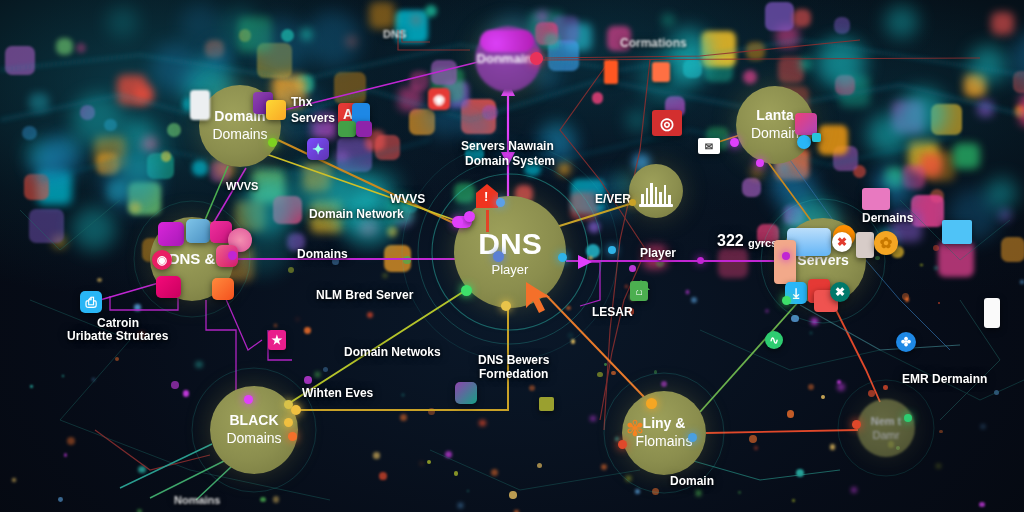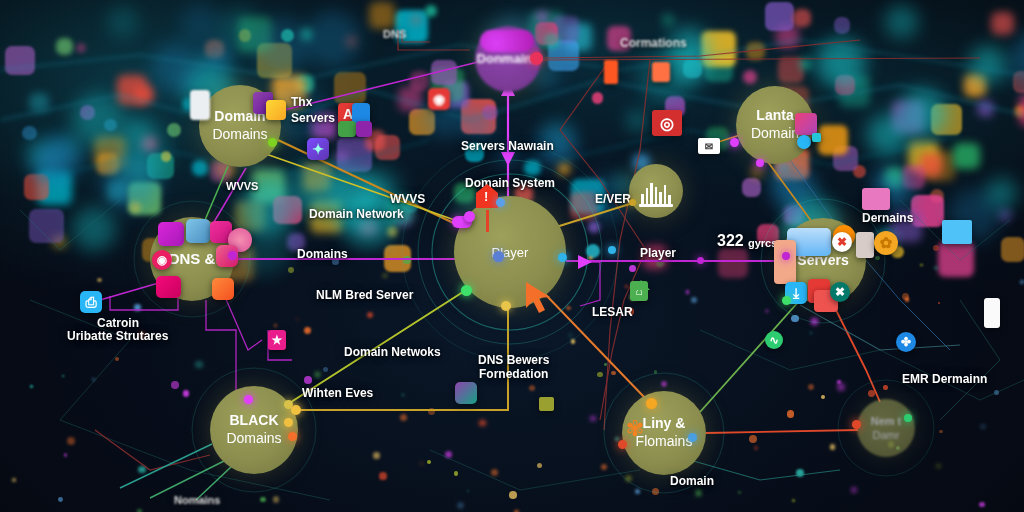--- a/index.html
+++ b/index.html
@@ -471,20 +471,21 @@
     <circle cx="510" cy="252" r="108" fill="none" stroke="#2ec4b6" stroke-width="1" opacity=".13"></circle>
     <circle cx="823" cy="261" r="62" fill="none" stroke="#2ec4b6" stroke-width="1" opacity=".22"></circle>
     <circle cx="664" cy="433" r="60" fill="none" stroke="#2ec4b6" stroke-width="1" opacity=".20"></circle>
     <circle cx="254" cy="430" r="62" fill="none" stroke="#2ec4b6" stroke-width="1" opacity=".18"></circle>
     <circle cx="192" cy="259" r="58" fill="none" stroke="#2ec4b6" stroke-width="1" opacity=".16"></circle>
     <circle cx="886" cy="428" r="48" fill="none" stroke="#2ec4b6" stroke-width="1" opacity=".14"></circle>
   </svg>
 
   <div id="nodes-layer">
       <div class="node" style="left: 454px; top: 196px; width: 112px; height: 112px;">
+        <div class="l1" style="font-size: 30px;">DNS</div>
         <div class="l2" style="font-size: 13px; margin-top: 2px;">Player</div>
       </div>
       <div class="node" style="left: 199px; top: 85px; width: 82px; height: 82px;">
         <div class="l1" style="font-size: 14px;">Domain</div>
         <div class="l2" style="font-size: 14px; margin-top: 2px;">Domains</div>
       </div>
       <div class="node" style="left: 150px; top: 217px; width: 84px; height: 84px;">
         <div class="l1" style="font-size: 15px;">DNS &amp;</div>
       </div>
       <div class="node" style="left: 210px; top: 386px; width: 88px; height: 88px;">
@@ -510,21 +511,21 @@
         <div class="l1" style="font-size: 11px;">Nem t</div>
         <div class="l2" style="font-size: 11px; margin-top: 2px;">Damr</div>
       </div>
     </div>
   <div id="labels-layer">
       <div class="lbl blur" style="left: 383px; top: 28px; font-size: 11px;">DNS</div>
       <div class="lbl blur" style="left: 620px; top: 36px; font-size: 12px;">Cormations</div>
       <div class="lbl" style="left: 291px; top: 95px; font-size: 12px;">Thx</div>
       <div class="lbl" style="left: 291px; top: 111px; font-size: 12px;">Servers</div>
       <div class="lbl" style="left: 461px; top: 139px; font-size: 12px;">Servers Nawıain</div>
-      <div class="lbl" style="left: 465px; top: 154px; font-size: 12px; margin-top: 22px;">Domain System</div>
+      <div class="lbl" style="left: 465px; top: 154px; font-size: 12px;">Domain System</div>
       <div class="lbl" style="left: 226px; top: 180px; font-size: 11px;">WVVS</div>
       <div class="lbl" style="left: 390px; top: 192px; font-size: 12px;">WVVS</div>
       <div class="lbl" style="left: 309px; top: 207px; font-size: 12px;">Domain Network</div>
       <div class="lbl" style="left: 595px; top: 192px; font-size: 12px;">E/VER</div>
       <div class="lbl" style="left: 862px; top: 211px; font-size: 12px;">Dernains</div>
       <div class="lbl" style="left: 717px; top: 232px; font-size: 16px;">322</div>
       <div class="lbl" style="left: 748px; top: 237px; font-size: 11px;">gyrcs</div>
       <div class="lbl" style="left: 297px; top: 247px; font-size: 12px;">Domains</div>
       <div class="lbl" style="left: 640px; top: 246px; font-size: 12px;">Player</div>
       <div class="lbl" style="left: 316px; top: 288px; font-size: 12px;">NLM Bred Server</div>

